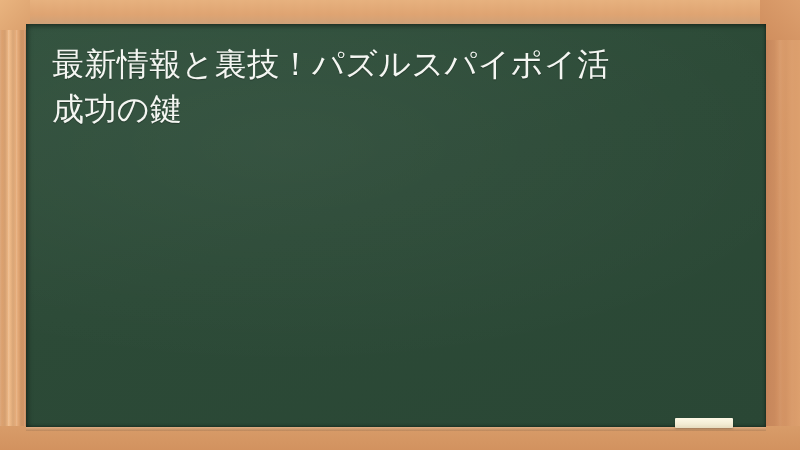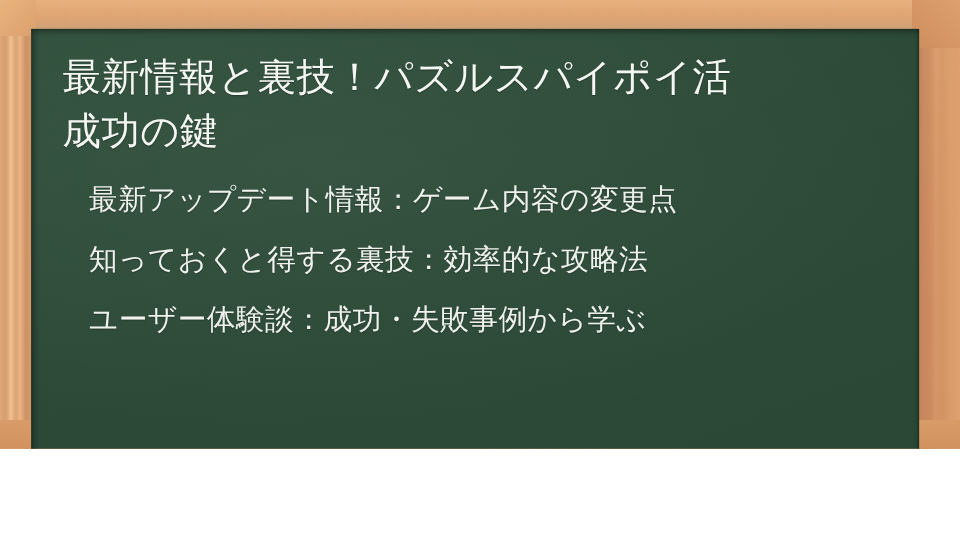--- a/index.html
+++ b/index.html
@@ -11,21 +11,21 @@
     width: 800px;
     height: 450px;
     overflow: hidden;
     font-family: "Liberation Sans", "DejaVu Sans", sans-serif;
   }
 
   
   #blackboard-frame {
     position: relative;
     width: 800px;
-    height: 374px;
+    height: 450px;
     box-sizing: border-box;
     background:
       repeating-linear-gradient(
         90deg,
         rgba(255,255,255,0.10) 0px,
         rgba(255,255,255,0.00) 3px,
         rgba(0,0,0,0.045) 6px,
         rgba(255,255,255,0.00) 9px,
         rgba(255,255,255,0.09) 12px
       ),
@@ -150,24 +150,19 @@
   <div class="frame-bevel right"></div>
   <div class="frame-bevel bottom"></div>
   <div class="frame-bevel corner-tl"></div>
   <div class="frame-bevel corner-tr"></div>
 
   <div id="chalkboard">
 
     <h1 id="board-title">最新情報と裏技！パズルスパイポイ活
 成功の鍵</h1>
 
-    <ul id="board-list">
-      <li>最新アップデート情報：ゲーム内容の変更点</li>
-      <li>知っておくと得する裏技：効率的な攻略法</li>
-      <li>ユーザー体験談：成功・失敗事例から学ぶ</li>
-    </ul>
 
   </div>
 
   <div id="board-ledge"></div>
   <div id="chalk-stick"></div>
 
 </div>
 
 </body></html>

